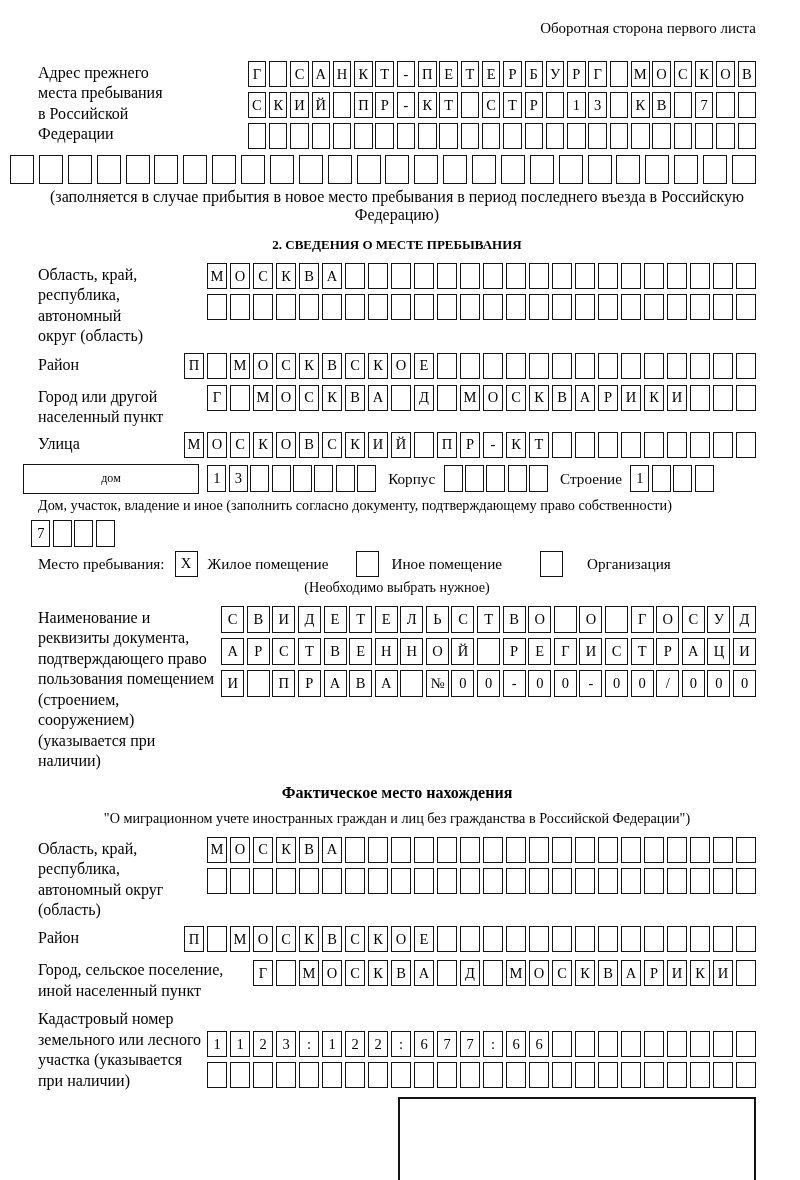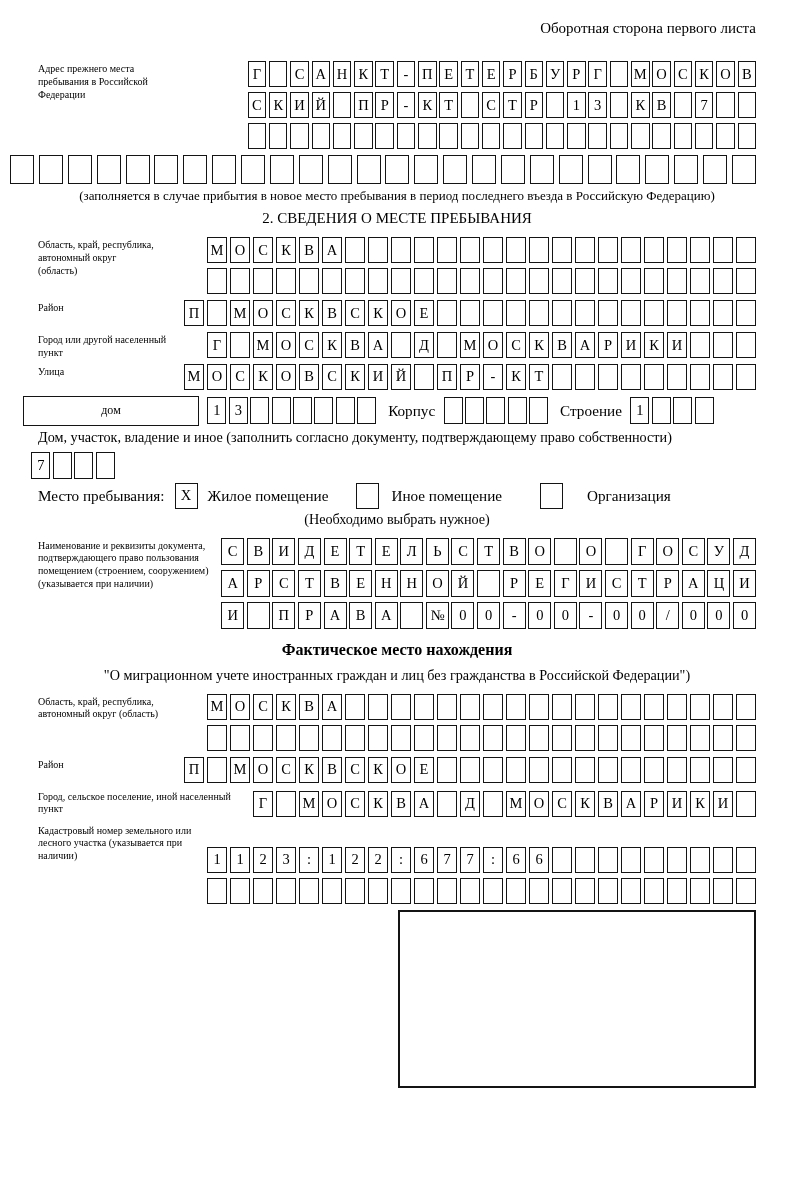--- a/index.html
+++ b/index.html
@@ -7,44 +7,44 @@
   body {
     width:800px; height:1180px;
     font-family:"Liberation Serif", serif;
     color:#000; overflow:hidden;
   }
   .page { position:relative; width:800px; height:1180px; padding:12px 44px 0 38px; }
 
   .corner { text-align:right; font-size:15px; margin:8px 0 24px 0; }
 
   .frow { display:flex; align-items:flex-start; margin-bottom:6px; }
-  .flabel { font-size:10px; line-height:1.28; padding-top:2px; }
+  .flabel { font-size:16px; line-height:1.28; padding-top:2px; }
   .w120 { width:126px; } .w112 { width:118px; } .w138 { width:142px; }
   .w190 { width:196px; } .w205 { width:212px; } .w178 { width:182px; }
 
   .cellcol { margin-left:auto; display:flex; flex-direction:column; gap:5px; }
   .cells { display:flex; margin-left:auto; }
   .cellcol .cells { margin-left:0; justify-content:flex-end; }
 
   .cell {
     flex:none; display:flex; align-items:center; justify-content:center;
     border:1.6px solid #141414; background:#fff;
     font-size:14.5px; font-weight:normal;
   }
   .p24 .cell { width:18.5px; height:26px; margin-left:2.8px; }
   .p26 .cell { width:20px;   height:26px; margin-left:3px; }
   .p28 .cell { width:23px;   height:27px; margin-left:2.6px; }
   .pfull { width:746px; margin-left:-28px; justify-content:space-between; }
   .pfull .cell { width:24px; height:29px; margin-left:0; }
   .phouse .cell { width:19px; height:27px; margin-left:2.4px; }
 
-  .note-c { text-align:center; font-size:13px; margin-bottom:6px; }
+  .note-c { text-align:center; font-size:16px; margin-bottom:13px; }
   .note-l { text-align:left; font-size:14.2px; margin:1px 0 6px 0; }
 
-  .h2 { text-align:center; font-size:15px; font-weight:normal; margin:6px 0 10px 0; }
+  .h2 { text-align:center; font-size:13px; font-weight:bold; margin:6px 0 10px 0; }
   .h3 { text-align:center; font-size:16px;  font-weight:bold; margin:10px 0 8px 0; }
 
   .widebox {
     border:1.8px solid #141414; height:30px;
     display:flex; align-items:center; justify-content:center;
     font-size:12px;
   }
   .houserow { display:flex; align-items:center; margin:2px 0 3px -15px; }
   .inlbl { font-size:15.2px; padding:0 6px 0 12px; white-space:nowrap; }
 

